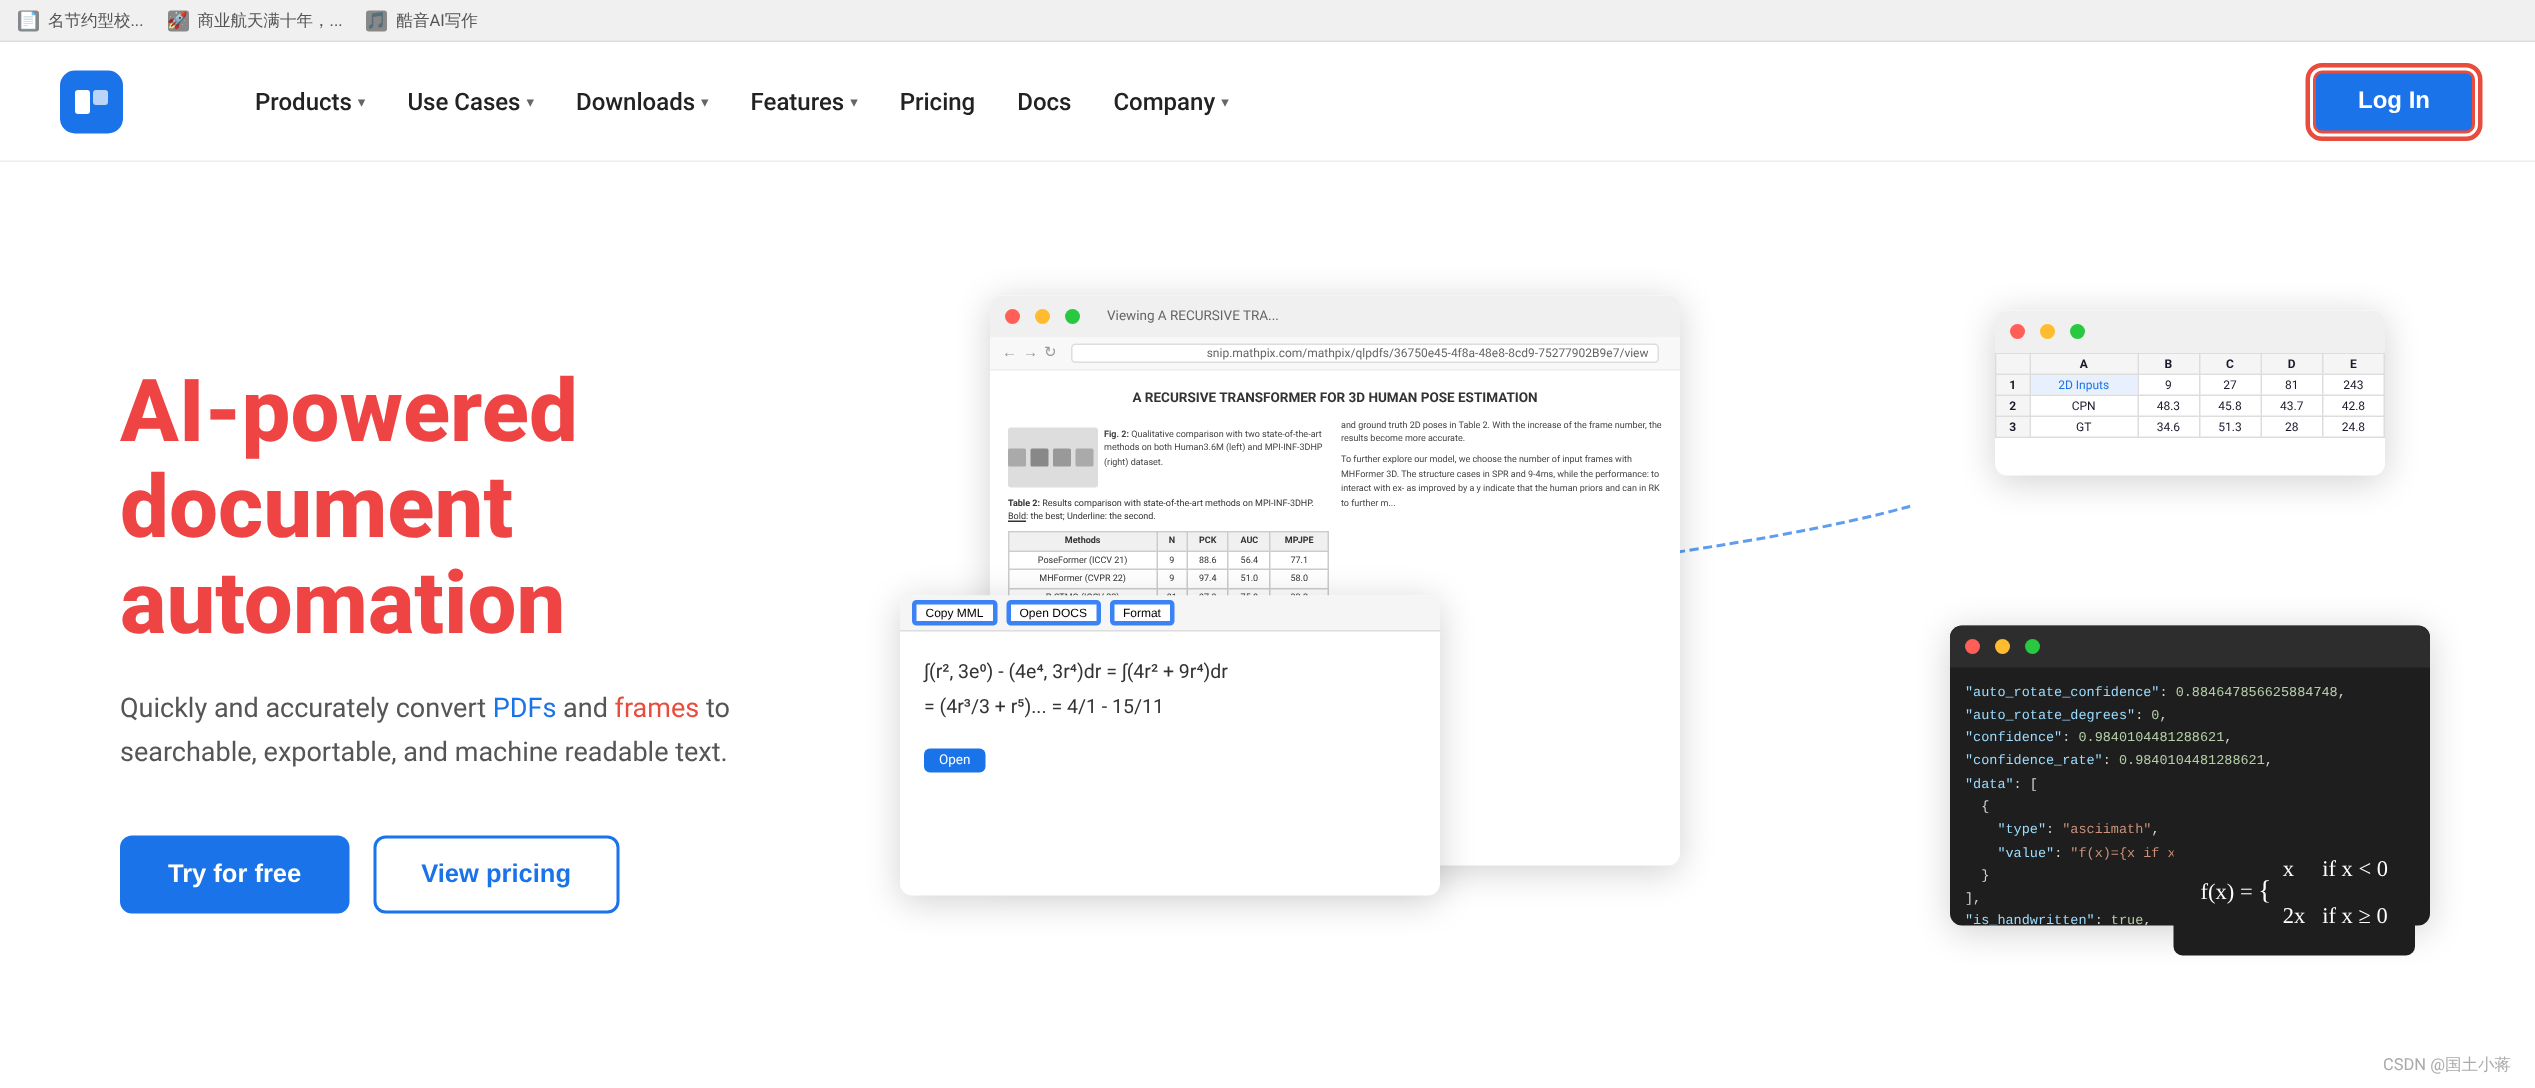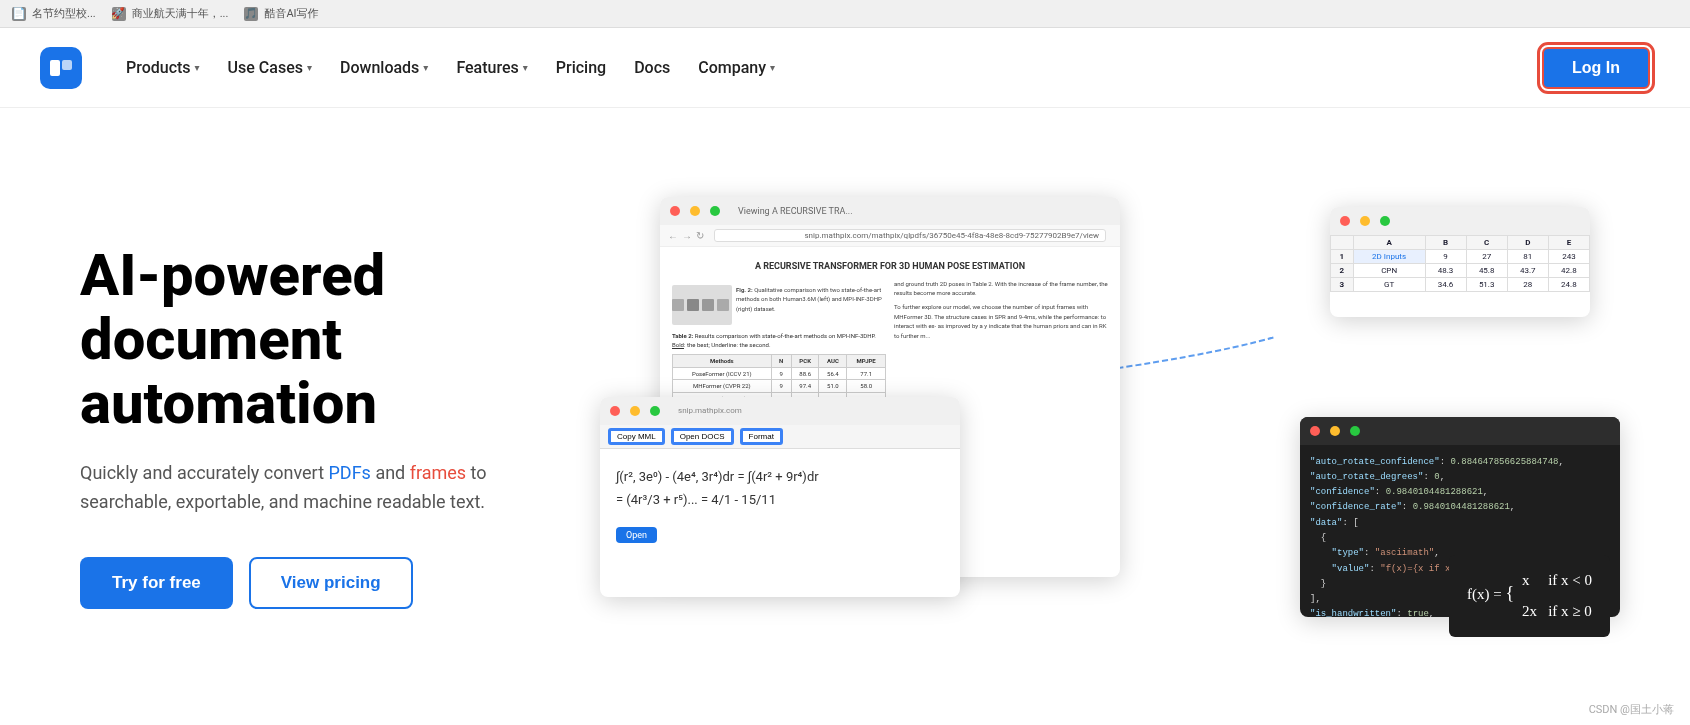--- a/index.html
+++ b/index.html
@@ -39,20 +39,21 @@
     }
 
     
     .navbar {
       display: flex;
       align-items: center;
       padding: 16px 40px;
       height: 80px;
       border-bottom: 1px solid #eee;
       position: relative;
+      gap: 44px;
     }
     .nav-logo {
       display: flex;
       align-items: center;
       margin-right: 32px;
     }
     .nav-logo-icon {
       width: 42px;
       height: 42px;
       background: #1a73e8;
@@ -109,21 +110,21 @@
       gap: 40px;
     }
     .hero-left {
       flex: 0 0 480px;
       max-width: 480px;
     }
     .hero-title {
       font-size: 58px;
       font-weight: 800;
       line-height: 1.1;
-      color: #000000;
+      color: #ef4444;
       margin-bottom: 24px;
     }
     .hero-subtitle {
       font-size: 18px;
       color: #555;
       line-height: 1.6;
       margin-bottom: 40px;
       max-width: 420px;
     }
     .hero-subtitle .highlight-blue { color: #1a73e8; }
@@ -597,26 +598,20 @@
               <td class="sheet-cell">51.3</td>
               <td class="sheet-cell">28</td>
               <td class="sheet-cell">24.8</td>
             </tr>
           </tbody>
         </table>
       </div>
     </div>
 
     <div class="doc-window formula-window">
-      <div class="doc-window-titlebar">
-        <div class="dot dot-red"></div>
-        <div class="dot dot-yellow"></div>
-        <div class="dot dot-green"></div>
-        <span style="font-size:8px; color:#888; margin-left:8px;">snip.mathpix.com</span>
-      </div>
       <div class="formula-toolbar">
         <button class="formula-btn">Copy MML</button>
         <button class="formula-btn">Open DOCS</button>
         <button class="formula-btn">Format</button>
       </div>
       <div class="formula-content">
         <div style="font-size:13px; color:#333; margin-top:4px;">
           ∫(r², 3e⁰) - (4e⁴, 3r⁴)dr = ∫(4r² + 9r⁴)dr
         </div>
         <div style="font-size:13px; color:#333;">

